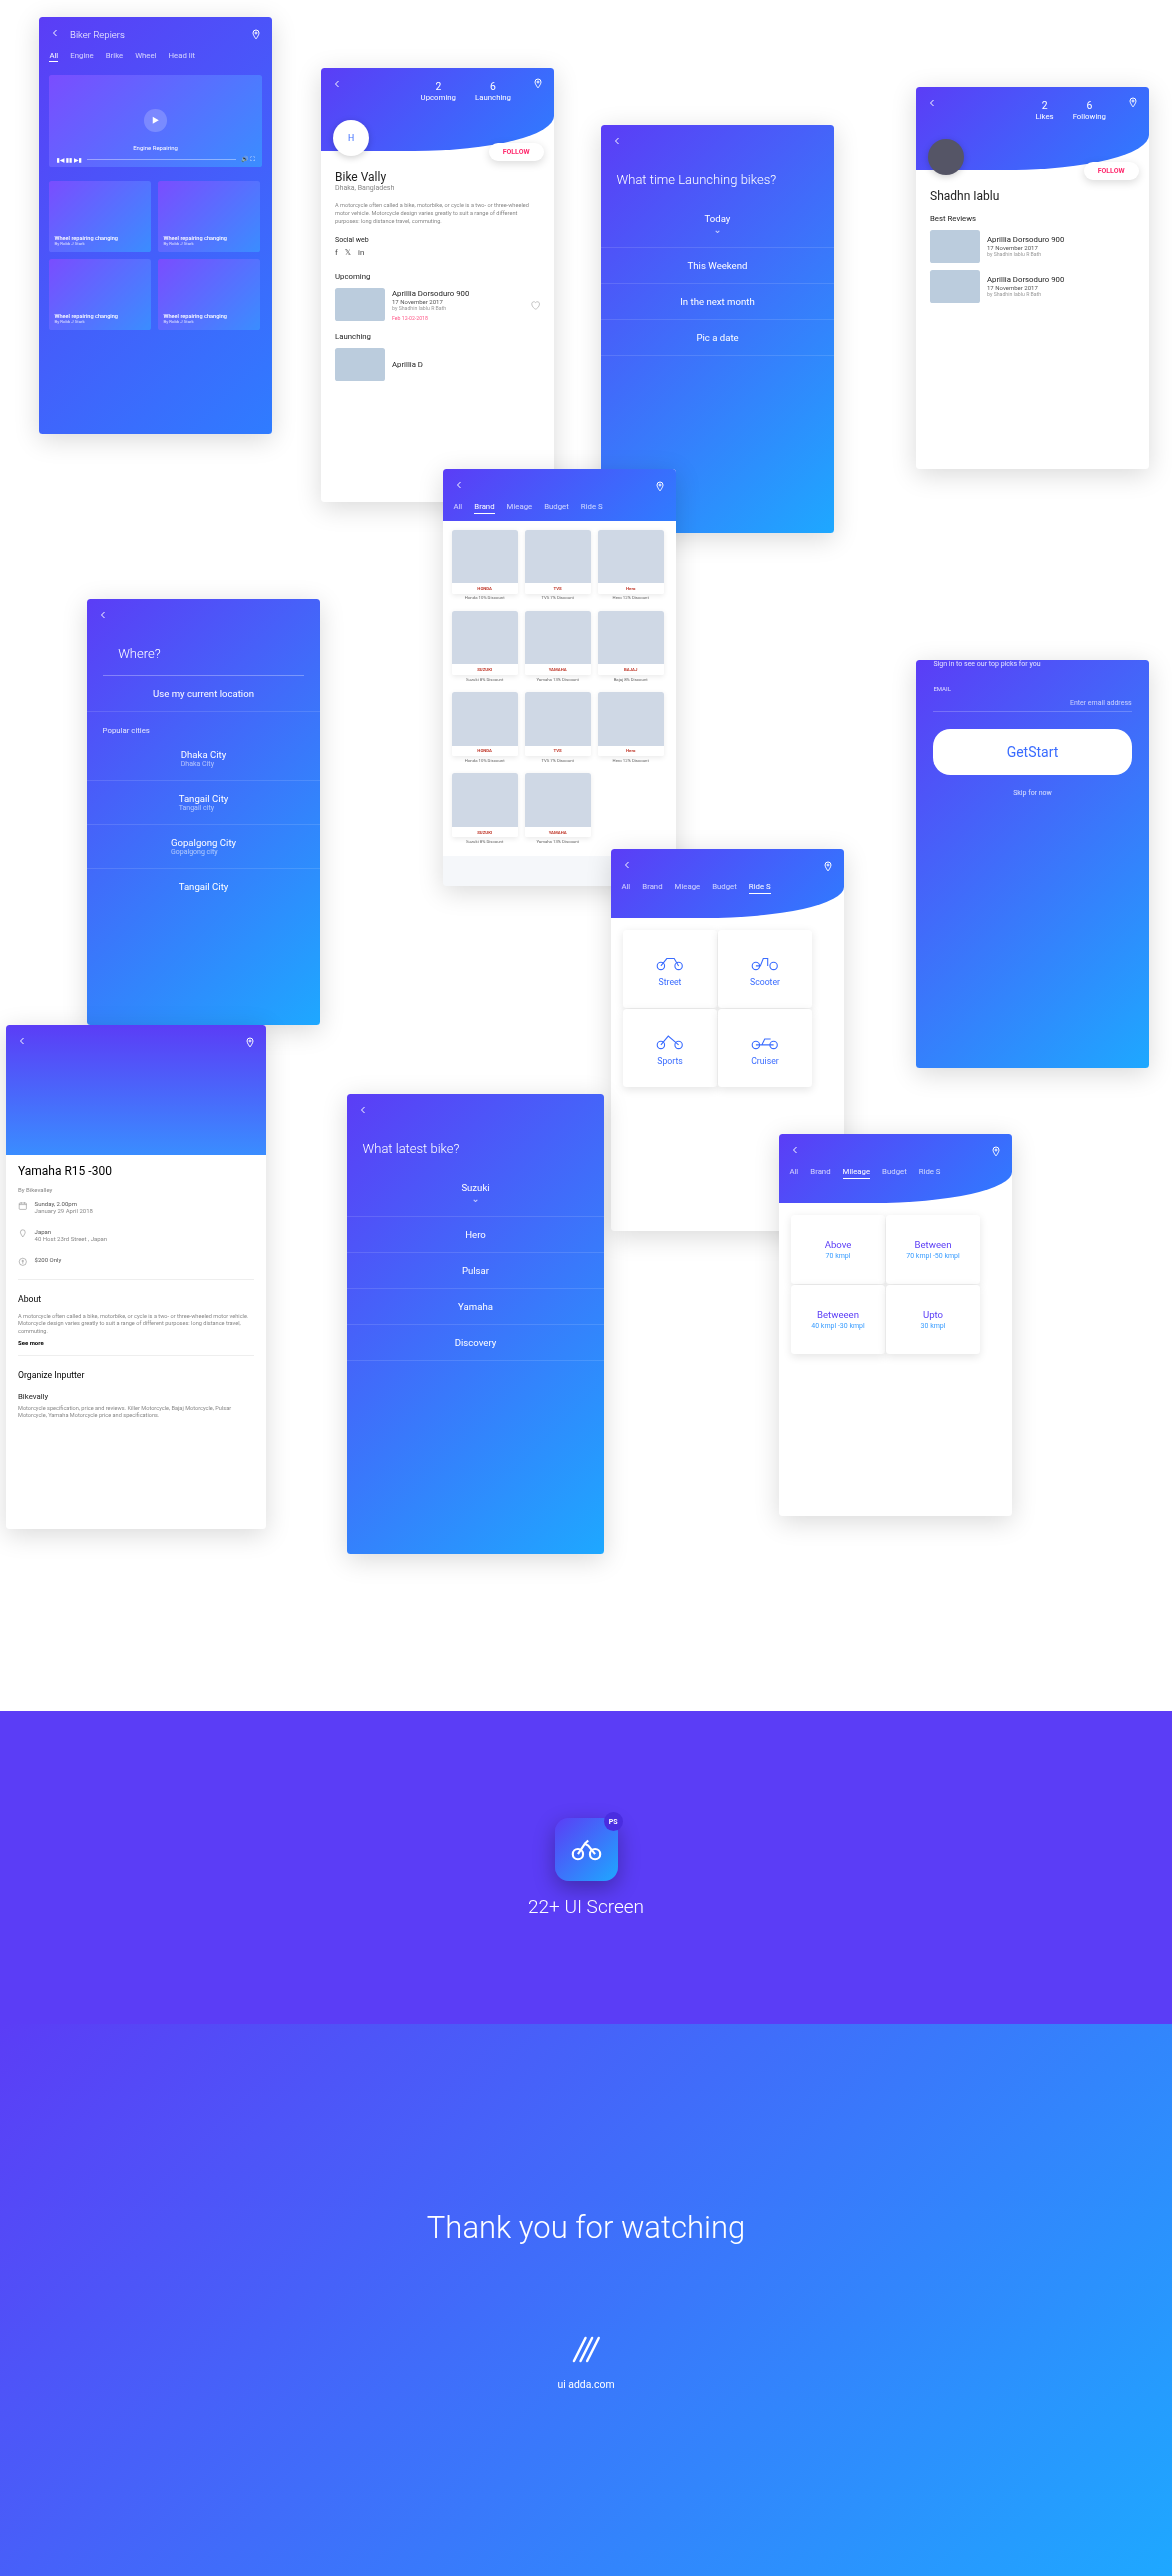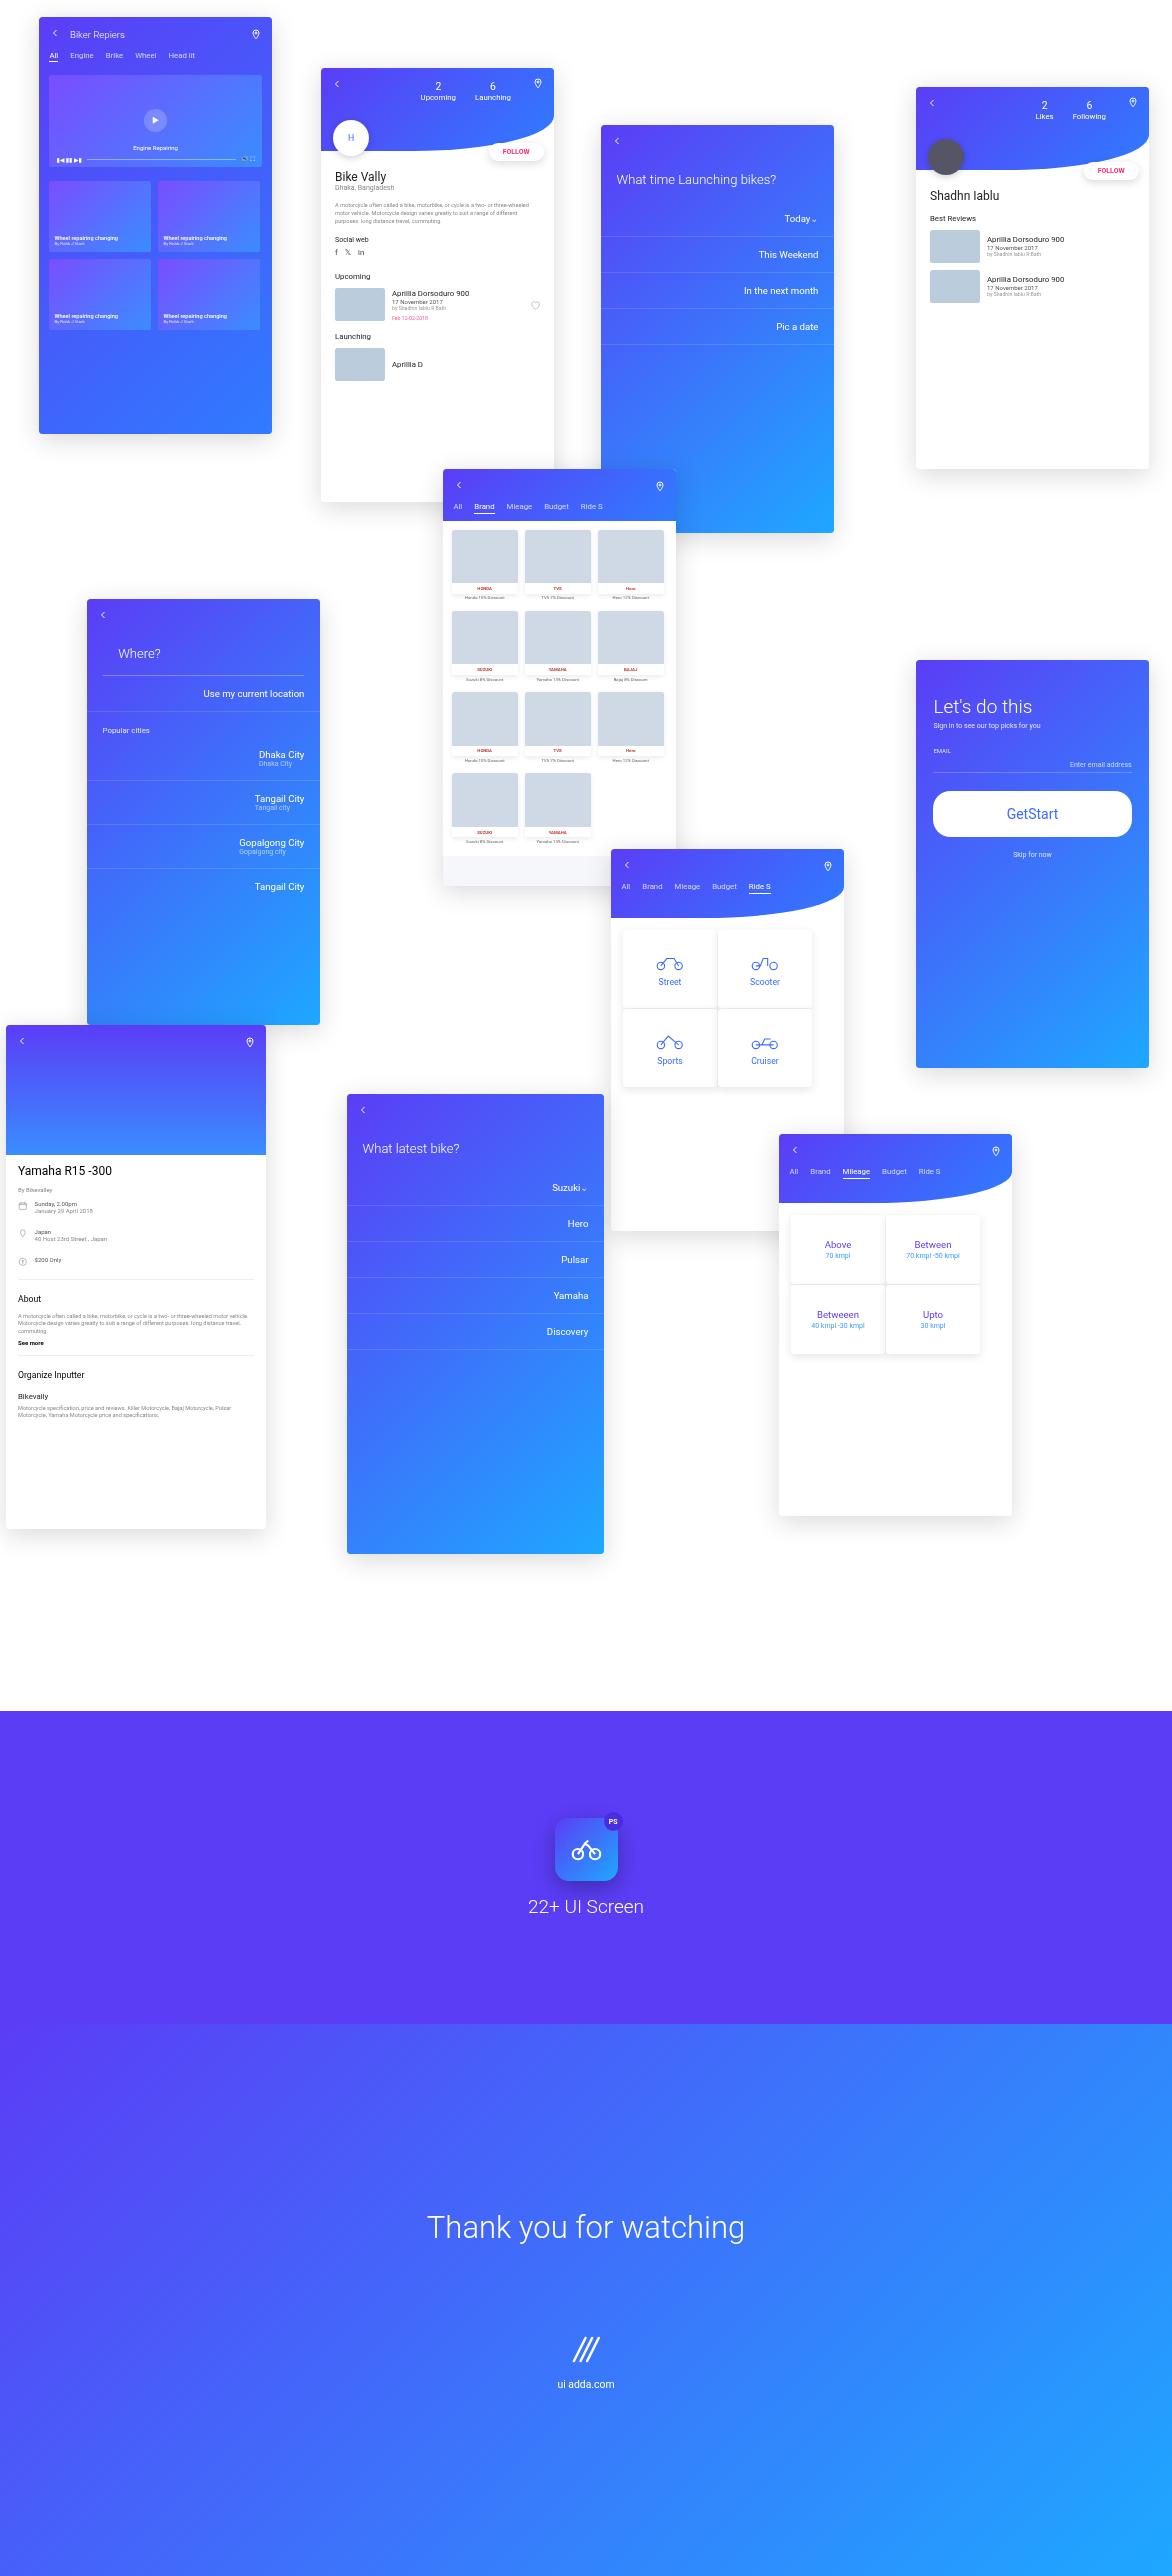--- a/index.html
+++ b/index.html
@@ -52,21 +52,21 @@
   .heart { width: 10.4px; height: 10.4px; margin-left: auto; }
 
   
   .slist { color: #fff; }
   .s3 { left: 601px; top: 125px; width: 233px; height: 408px; }
   .s5 { left: 87px; top: 599px; width: 233px; height: 426px; }
   .s7 { left: 347px; top: 1094px; width: 257px; height: 460px; }
   .s11 { left: 916px; top: 660px; width: 233px; height: 408px; }
   .q { font-size: 13px; font-weight: 300; padding: 14px 15.6px 14px 15.6px; }
   .under { border-bottom: 0.9px solid rgba(255,255,255,0.3); margin: 0 15.6px; }
-  .li { padding: 12px 15.6px; font-size: 9.6px; border-bottom: 0.9px solid rgba(255,255,255,0.12); display:flex; justify-content:flex-end; align-items:center; }
+  .li { padding: 12px 15.6px; font-size: 9.6px; border-bottom: 0.9px solid rgba(255,255,255,0.12); display:flex; justify-content:center; align-items:center;flex-direction:column; }
   .li .chev { opacity: 0.7; }
   .sub { font-size: 7px; opacity: 0.6; }
   .cat { font-size: 7.8px; opacity: 0.85; padding: 14px 15.6px 1.7px 15.6px; }
 
   
   .s4 { left: 443px; top: 469px; width: 233px; height: 417px; }
   .bgrid { background: #fff; display: flex; flex-wrap: wrap; gap: 7px; padding: 8.7px; }
   .bcard { width: 66px; height: 64px; border-radius: 2.6px; box-shadow: 0 1.7px 5.2px rgba(0,0,0,0.08); overflow: hidden; display: flex; flex-direction: column; }
   .bimg { flex: 1; background: #cfd8e5; }
   .bstrip { height: 10.4px; background: #fff; display:flex; align-items:center; justify-content:center; font-size: 4.3px; color: #c0392b; font-weight:700; }
@@ -438,21 +438,20 @@
         </div>
       </div>
     <div class="li" style="border:none">
         <div>
           <div>Tangail City</div>
         </div>
       </div>
   </div>
 
   <div class="screen s11 grad2 slist">
-    <div class="hero">Let's do this</div>
     <div class="sdesc">Sign in to see our top picks for you</div>
     <div class="flabel">EMAIL</div>
     <div class="finput">Enter email address</div>
     <div class="btn">GetStart</div>
     <div class="skip">Skip for now</div>
   </div>
 
   <div class="screen s9" style="background:#fff">
     <div class="grad" style="height:69px;border-bottom-right-radius:60% 31px">
       <div class="topbar">

